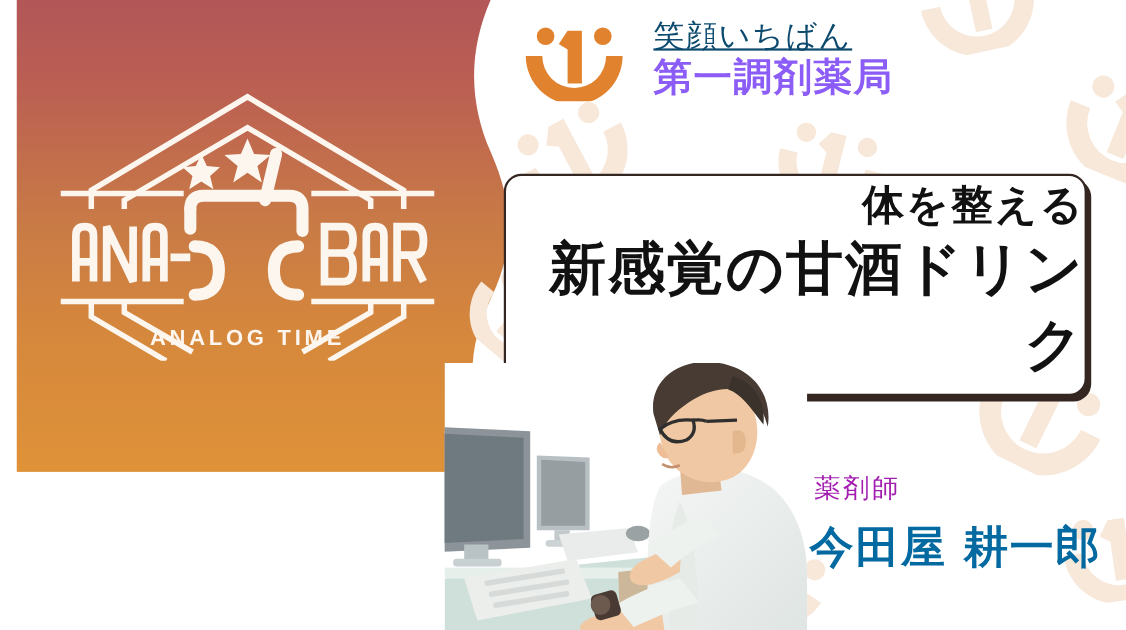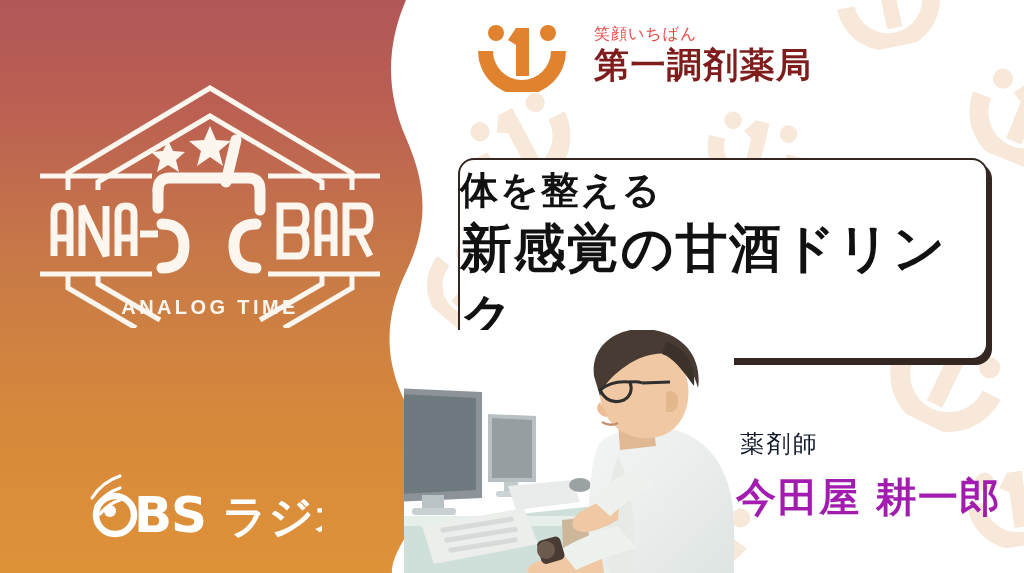--- a/index.html
+++ b/index.html
@@ -4,22 +4,23 @@
 <style>
   html,body{margin:0;padding:0;background:#fff;}
   body{font-family:"Liberation Sans","DejaVu Sans",sans-serif;}
 
   #stage{
     position:relative;width:1024px;height:573px;overflow:hidden;background:#ffffff;
   }
 
   
   #left-panel{
-    position:absolute;left:0;top:0;width:460px;height:573px;
+    position:absolute;left:15px;top:0;width:460px;height:429px;
     overflow:hidden;
+    padding-left:25px;
   }
   #left-panel .grad{
     position:absolute;inset:0;
     background:linear-gradient(180deg,#b25658 0%,#bb5f53 18%,#c97b46 48%,#d6883c 72%,#df9238 100%);
   }
 
   
   #badge{position:absolute;left:40px;top:78px;width:340px;height:250px;}
   #badge svg{display:block;width:100%;height:100%;}
 
@@ -42,58 +43,59 @@
   .wm svg{display:block;}
 
   
   #brand{
     position:absolute;left:472px;top:18px;display:flex;align-items:center;gap:22px;
   }
   #brand-mark{width:100px;height:74px;flex:none;}
   #brand-mark svg{display:block;width:100%;height:100%;}
   #brand-text{display:flex;flex-direction:column;gap:2px;}
   #brand-tagline{
-    font-size:16px;color:#ef4444;letter-spacing:.06em;line-height:1.1;
+    font-size:28px;color:#0c4a6e;letter-spacing:.06em;line-height:1.1;
     font-family:"DejaVu Sans","Liberation Sans",sans-serif;
+    text-decoration:underline;
   }
   #brand-name{
-    font-size:35px;color:#7f1d1d;font-weight:700;letter-spacing:.04em;line-height:1.15;
+    font-size:35px;color:#8b5cf6;font-weight:700;letter-spacing:.04em;line-height:1.15;
     font-family:"DejaVu Sans","Liberation Sans",sans-serif;
   }
 
   
   #headline-card{
     position:absolute;left:458px;top:158px;width:530px;height:202px;
     background:#ffffff;border:2px solid #342722;border-radius:16px;
     box-shadow:4px 5px 0 0 #342722;
     display:flex;align-items:center;justify-content:center;
     box-sizing:border-box;
   }
   #headline-inner{
-    text-align:left;color:#111111;
-    font-family:Liberation Serif, serif;
+    text-align:right;color:#111111;
+    font-family:Liberation Mono, monospace;
     line-height:1.32;
   }
   .hl-line1{font-size:38px;font-weight:700;letter-spacing:.05em;display:block;}
   .hl-line2{font-size:52px;font-weight:700;letter-spacing:.03em;display:block;}
 
   
   #photo{
     position:absolute;left:404px;top:330px;width:330px;height:243px;overflow:hidden;
   }
   #photo svg{display:block;width:100%;height:100%;}
 
   
   #credit{position:absolute;left:736px;top:428px;width:270px;}
   #credit-role{
-    font-size:24px;color:#0f172a;letter-spacing:.1em;margin:0 0 10px 4px;
+    font-size:24px;color:#a21caf;letter-spacing:.1em;margin:0 0 10px 4px;
     font-family:"DejaVu Sans","Liberation Sans",sans-serif;
   }
   #credit-name{
-    font-size:40px;color:#a21caf;font-weight:700;letter-spacing:.04em;
+    font-size:40px;color:#0369a1;font-weight:700;letter-spacing:.04em;
     font-family:"DejaVu Sans","Liberation Sans",sans-serif;white-space:nowrap;
   }
 </style>
 </head>
 <body>
 
 <div id="stage">
 
   <div id="left-panel">
     <div class="grad"></div>

